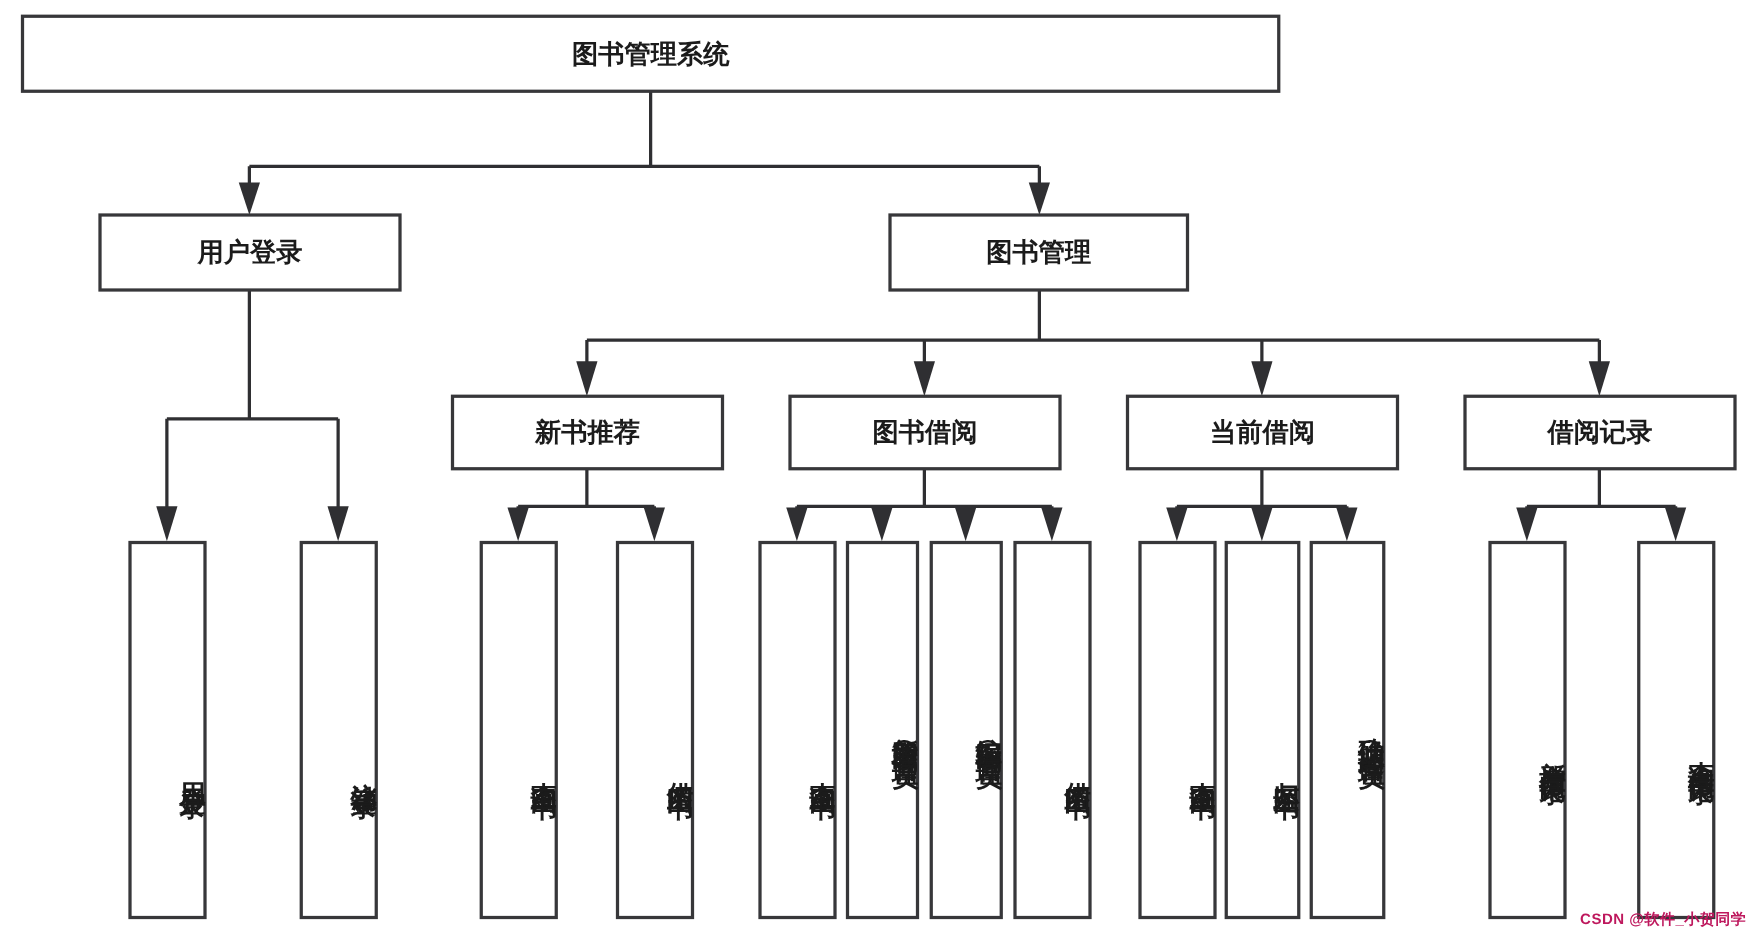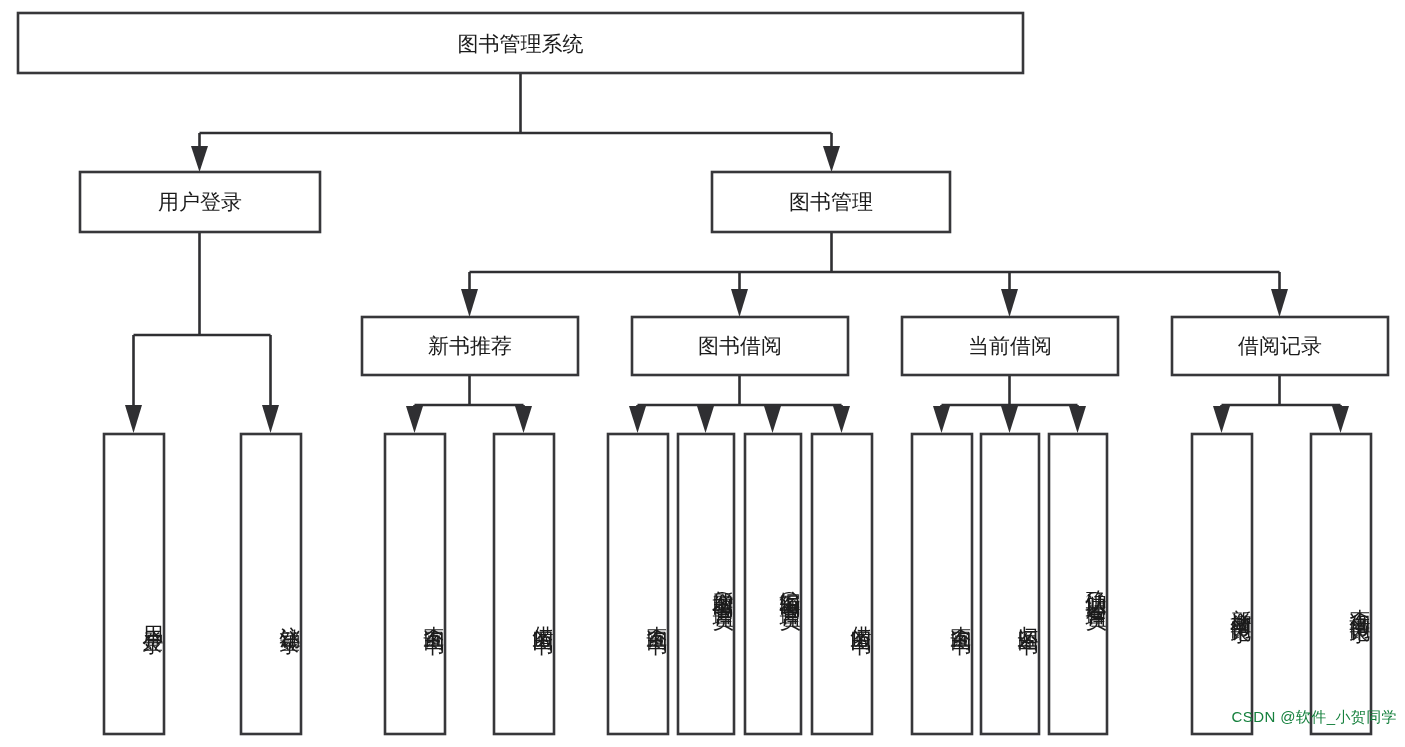--- a/index.html
+++ b/index.html
@@ -11,20 +11,21 @@
     width: 1405px;
     height: 747px;
     font-family: "Liberation Sans", "DejaVu Sans", sans-serif;
     overflow: hidden;
     position: relative;
   }
   #diagram-root {
     position: relative;
     width: 1405px;
     height: 747px;
+    font-weight: bold;
   }
   svg.flow-svg {
     position: absolute;
     top: 0;
     left: 0;
     width: 1405px;
     height: 747px;
     display: block;
   }
   .node-box {
@@ -60,24 +61,24 @@
     line-height: 1;
     display: flex;
     align-items: flex-start;
     justify-content: center;
     white-space: nowrap;
     pointer-events: none;
   }
   .watermark {
     position: absolute;
     right: 8px;
-    bottom: 20px;
-    font-family: "Liberation Sans", "DejaVu Sans", sans-serif;
-    font-size: 15px;
-    color: #15803d;
+    bottom: 3px;
+    font-family: "Liberation Sans", "DejaVu Sans", sans-serif;
+    font-size: 12px;
+    color: #be185d;
     white-space: nowrap;
     letter-spacing: 0.4px;
   }
 </style>
 </head>
 <body>
 
 <div id="diagram-root">
 
   <svg class="flow-svg" viewBox="0 0 1405 747">

